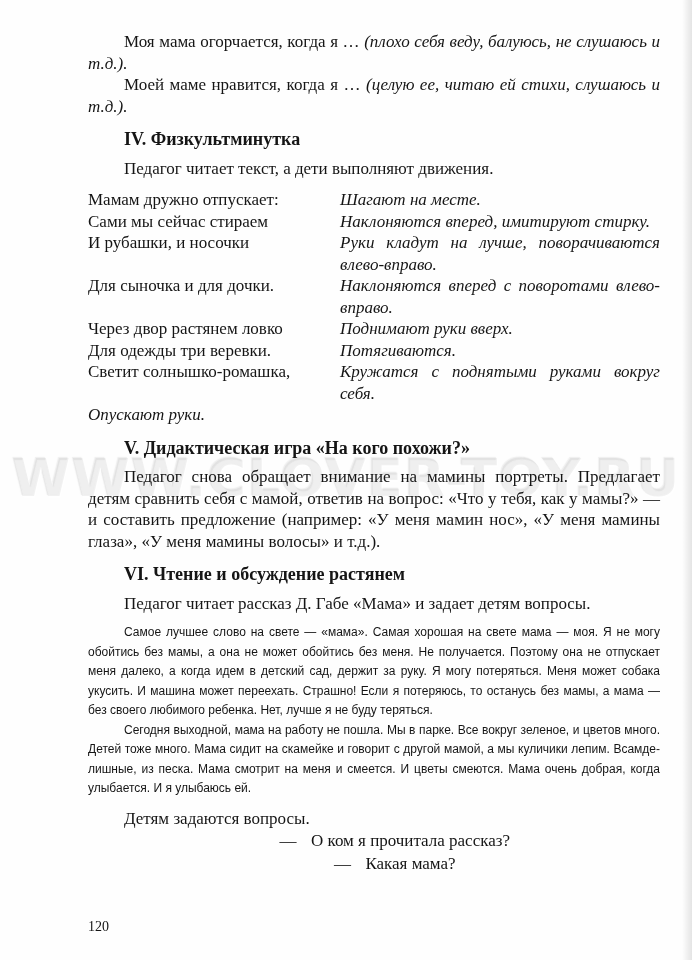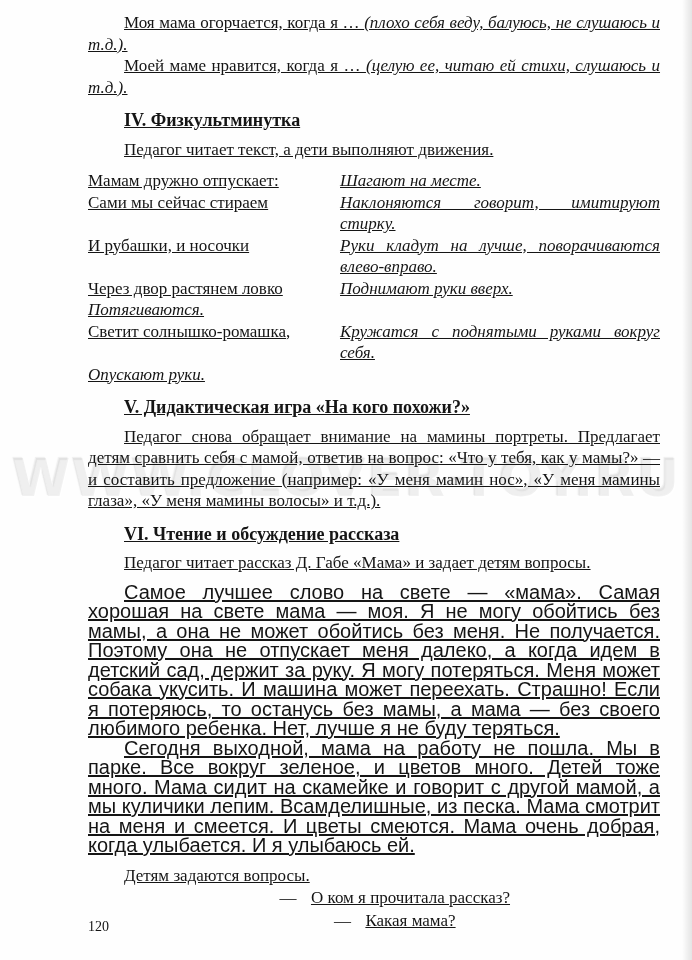--- a/index.html
+++ b/index.html
@@ -33,26 +33,25 @@
     transform: scaleX(1.02);
     color: rgba(120,120,120,0.10);
     text-shadow: 1px 2px 1px rgba(255,255,255,0.85), -1px -1px 1px rgba(120,120,120,0.12);
     z-index: 0;
     white-space: nowrap;
     user-select: none;
   }
   .content {
     position: absolute;
     left: 88px;
-    top: 12px;
+    top: 31px;
     width: 572px;
     z-index: 1;
     font-size: 17px;
     line-height: 21.5px;
-    text-decoration: underline;
   }
   p { margin: 0; }
   .para {
     text-indent: 36px;
     text-align: justify;
   }
   .heading {
     font-weight: bold;
     text-indent: 36px;
     margin-top: 12px;
@@ -68,21 +67,21 @@
     display: grid;
     grid-template-columns: 252px 1fr;
   }
   .ex-line { padding-right: 6px; }
   .ex-action {
     font-style: italic;
     text-align: justify;
   }
   .story {
     font-family: "Liberation Sans", sans-serif;
-    font-size: 20px;
+    font-size: 12px;
     line-height: 19.5px;
     margin-top: 9px;
     text-align: justify;
     text-indent: 36px;
   }
   .story + .story { margin-top: 0; }
   .questions-intro {
     margin-top: 9px;
     text-indent: 36px;
   }
@@ -115,47 +114,52 @@
 
   <p class="para">Педагог читает текст, а дети выполняют движения.</p>
 
   <div class="exercise-table">
     <div class="ex-row">
       <div class="ex-line">Мамам дружно отпускает:</div>
       <div class="ex-action">Шагают на месте.</div>
     </div>
     <div class="ex-row">
       <div class="ex-line">Сами мы сейчас стираем</div>
-      <div class="ex-action">Наклоняются говорит, имитируют стирку.</div>
+      <div class="ex-action">Наклоняются вперед, имитируют стирку.</div>
     </div>
     <div class="ex-row">
       <div class="ex-line">И рубашки, и носочки</div>
       <div class="ex-action">Руки кладут на лучше, поворачивают­ся влево-вправо.</div>
     </div>
     <div class="ex-row">
+      <div class="ex-line">Для сыночка и для дочки.</div>
+      <div class="ex-action">Наклоняются вперед с поворотами влево-вправо.</div>
+    </div>
+    <div class="ex-row">
       <div class="ex-line">Через двор растянем ловко</div>
       <div class="ex-action">Поднимают руки вверх.</div>
     </div>
     <div class="ex-row">
+      <div class="ex-line">Для одежды три веревки.</div>
       <div class="ex-action">Потягиваются.</div>
     </div>
     <div class="ex-row">
       <div class="ex-line">Светит солнышко-ромашка,</div>
       <div class="ex-action">Кружатся с поднятыми руками во­круг себя.</div>
     </div>
     <div class="ex-row">
       <div class="ex-action">Опускают руки.</div>
     </div>
   </div>
 
   <p class="heading">V. Дидактическая игра «На кого похожи?»</p>
 
   <p class="para">Педагог снова обращает внимание на мамины портреты. Пред­лагает детям сравнить себя с мамой, ответив на вопрос: «Что у тебя, как у мамы?» — и составить предложение (например: «У меня ма­мин нос», «У меня мамины глаза», «У меня мамины волосы» и т.д.).</p>
 
-  <p class="heading">VI. Чтение и обсуждение рассказа</p>
+  <p class="heading">VI. Чтение и обсуждение растянем</p>
 
   <p class="para">Педагог читает рассказ Д. Габе «Мама» и задает детям вопросы.</p>
 
   <p class="story">Самое лучшее слово на свете — «мама». Самая хорошая на свете мама — моя. Я не могу обойтись без мамы, а она не может обойтись без меня. Не получается. Поэтому она не отпускает меня далеко, а когда идем в детский сад, держит за руку. Я могу потеряться. Меня может собака укусить. И машина может переехать. Страшно! Если я потеряюсь, то останусь без мамы, а мама — без своего любимого ребенка. Нет, лучше я не буду теряться.</p>
   <p class="story">Сегодня выходной, мама на работу не пошла. Мы в парке. Все вокруг зеленое, и цветов много. Детей тоже много. Мама сидит на скамейке и говорит с другой мамой, а мы куличики лепим. Всамде­лишные, из песка. Мама смотрит на меня и смеется. И цветы смеются. Мама очень добрая, когда улыбается. И я улыбаюсь ей.</p>
 
   <p class="questions-intro">Детям задаются вопросы.</p>
 
   <p class="question"><span class="dash">—</span><span>О ком я прочитала рассказ?</span></p>
   <p class="question"><span class="dash">—</span><span>Какая мама?</span></p>

